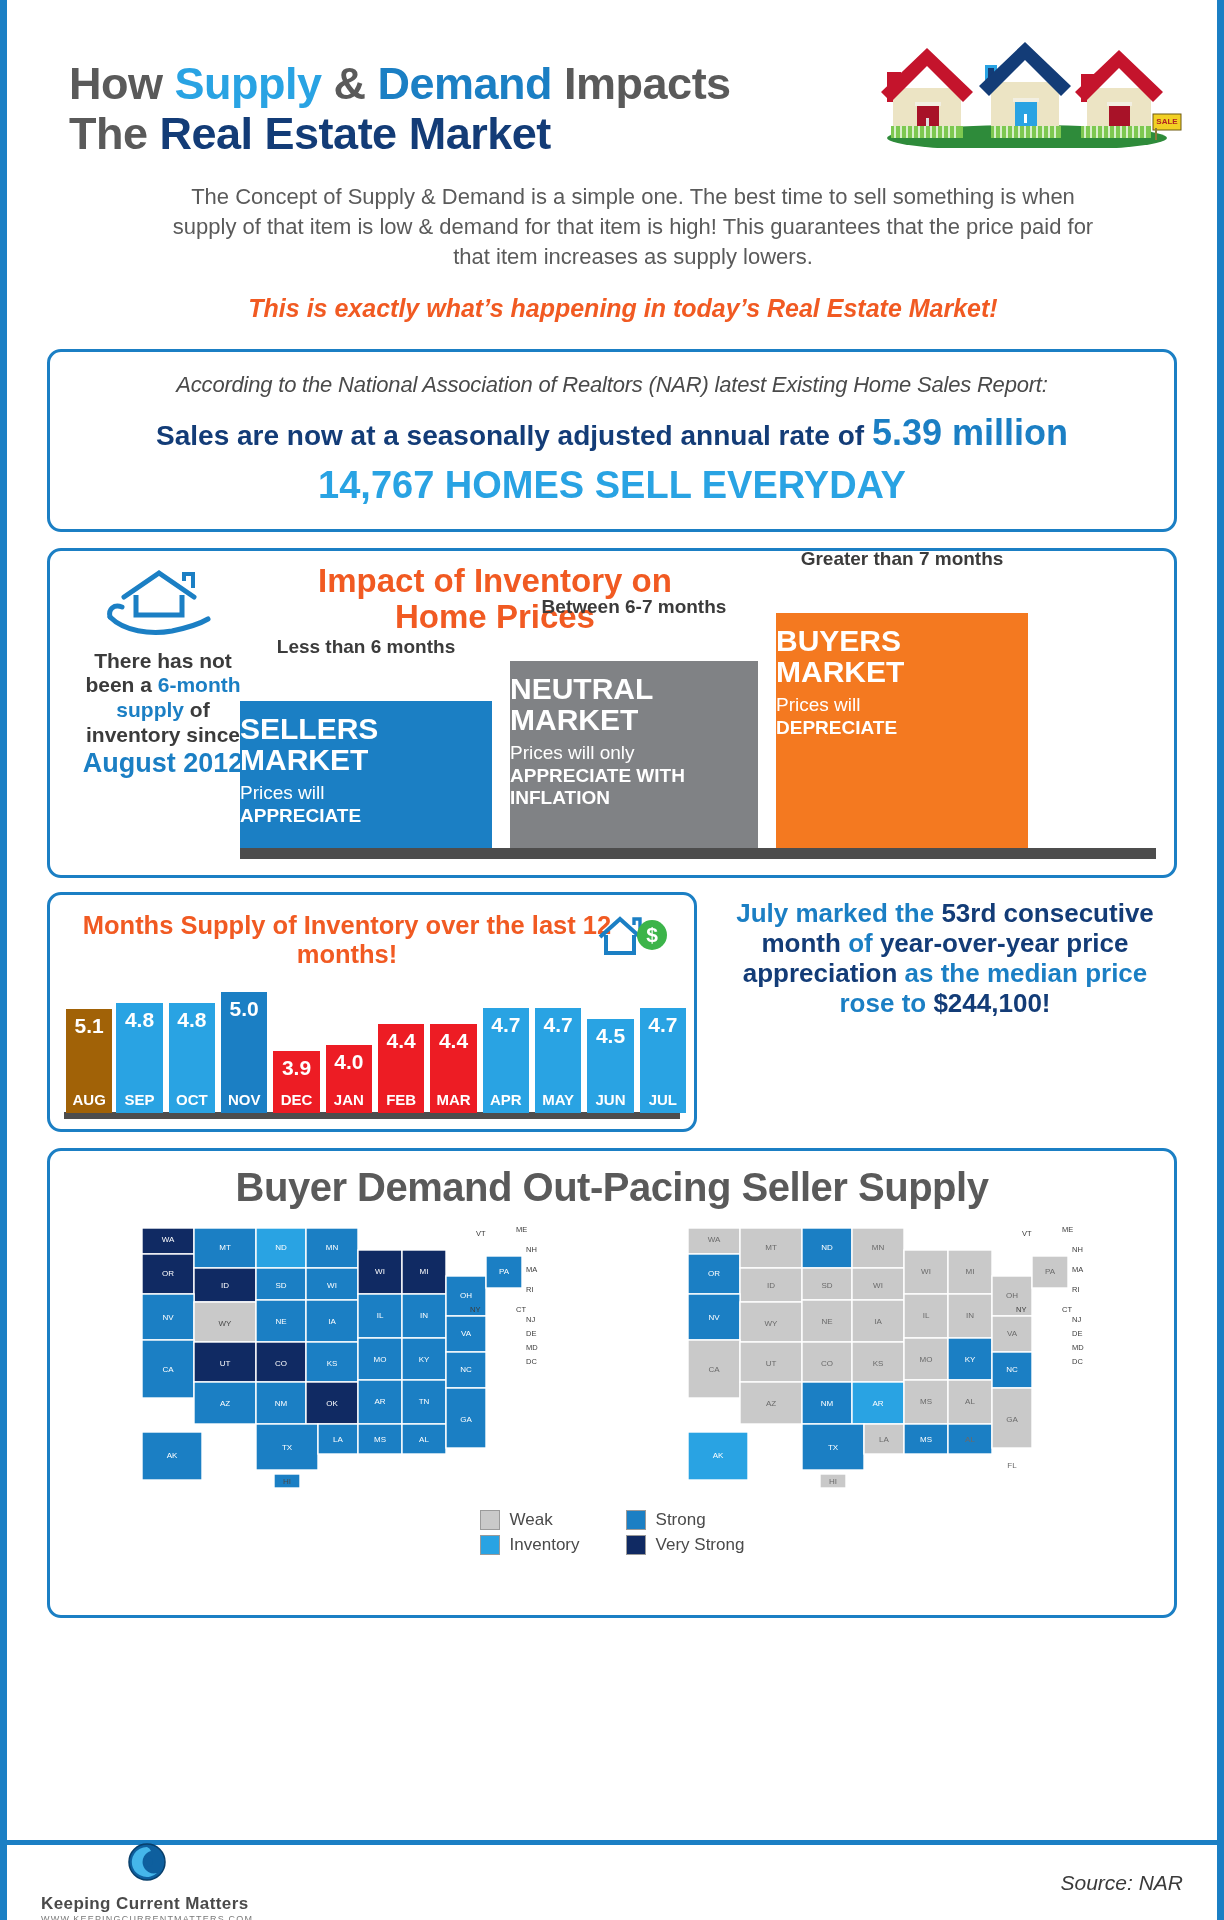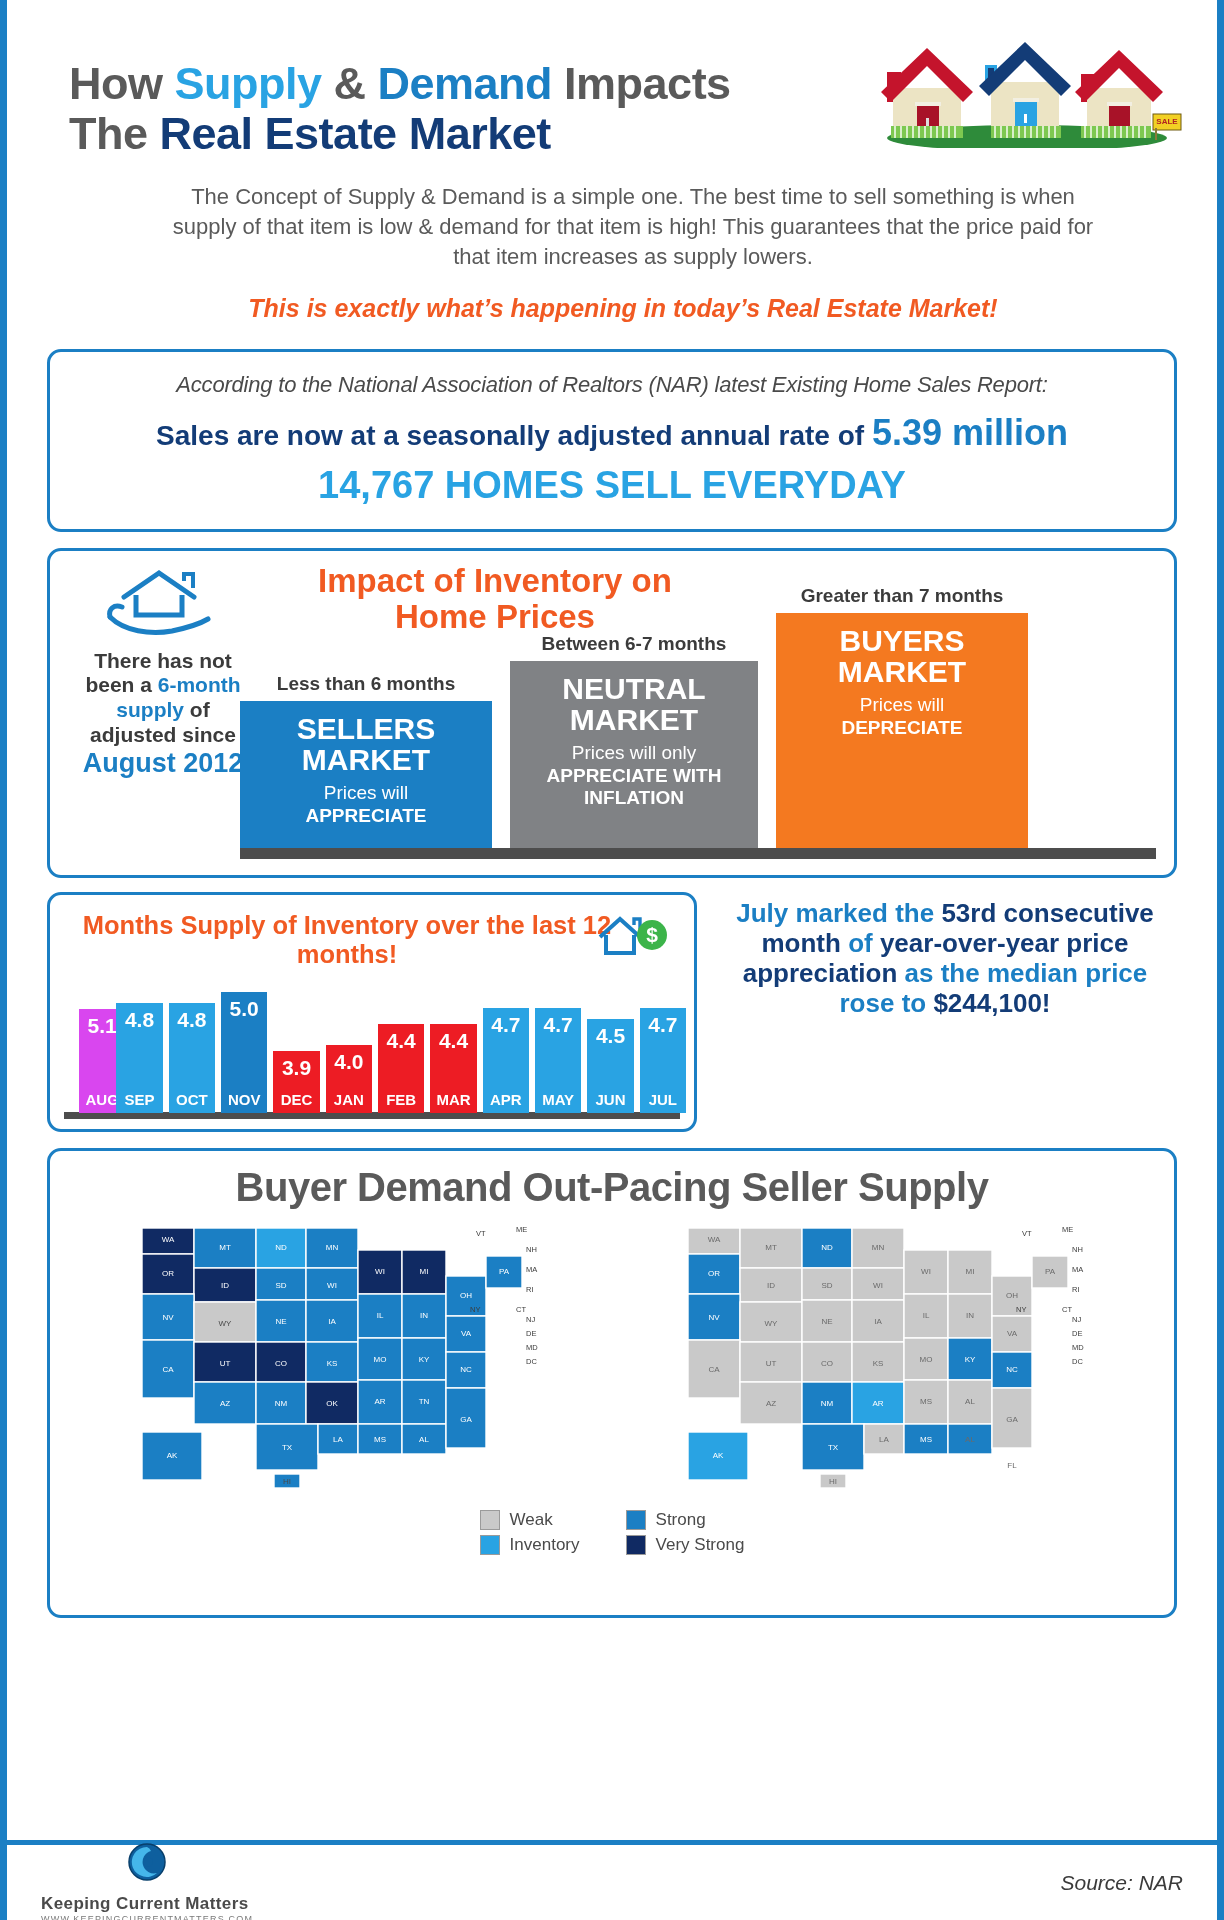--- a/index.html
+++ b/index.html
@@ -86,21 +86,21 @@
     color: #f15a22; line-height: 1.12;
   }
 
   .bars-area { position: absolute; left: 190px; right: 18px; bottom: 16px; height: 285px; }
   .mbar { position: absolute; bottom: 10px; }
   .mbar .cap {
     position: absolute; left: 0; right: 0; bottom: 100%;
     margin-bottom: 6px; text-align: center;
     font-size: 19px; font-weight: bold; color: #3b3b3b;
   }
-  .mbar .box { color: #fff; text-align: center; padding-top: 12px; }
+  .mbar .box { color: #fff; padding-top: 12px; margin-top: 37px; }
   .mbar .box .hd { font-size: 30px; font-weight: bold; line-height: 1.06; }
   .mbar .box .sub { font-size: 19px; margin-top: 6px; line-height: 1.18; }
   .mbar .box .sub b { font-size: 19px; }
   .baseline {
     position: absolute; left: 0; right: 0; bottom: 0;
     height: 11px; background: #4d4d4d;
   }
 
   
   .ms-wrap { margin: 14px 40px 0 40px; display: flex; gap: 16px; }
@@ -232,21 +232,21 @@
   <div class="panel inv-panel">
     <div class="inv-left">
       <svg width="118" height="70" viewBox="0 0 118 70">
         <path d="M20 28 L55 4 L90 28" fill="none" stroke="#1b7fc4" stroke-width="5" stroke-linecap="round"></path>
         <path d="M32 26 v20 h46 v-20" fill="none" stroke="#1b7fc4" stroke-width="5"></path>
         <path d="M80 12 v-7 h9 v14" fill="none" stroke="#1b7fc4" stroke-width="4"></path>
         <path d="M6 48 c14 14 40 18 62 14 c14 -3 26 -6 36 -12" fill="none" stroke="#1b7fc4" stroke-width="5" stroke-linecap="round"></path>
         <path d="M6 48 c-2 -8 4 -13 12 -10" fill="none" stroke="#1b7fc4" stroke-width="5" stroke-linecap="round"></path>
       </svg>
       <div class="blurb">
-        <span>There has not been a </span><span class="hl">6-month supply</span><span> of adjusted since </span><br><span class="big">August 2012</span>
+        <span>There has not been a </span><span class="hl">6-month supply</span><span> of inventory since </span><br><span class="big">August 2012</span>
       </div>
     </div>
 
     <div class="inv-title">Impact of Inventory on Home Prices</div>
 
     <div class="bars-area">
 
       <div class="mbar" style="left:0px; width:252px;">
         <div class="cap">Less than 6 months</div>
         <div class="box" style="height:148px; background:#1b7fc4;">
@@ -286,21 +286,21 @@
       <svg class="ms-icon" width="78" height="56" viewBox="0 0 78 56">
         <path d="M6 28 L26 10 L46 28" fill="none" stroke="#1b7fc4" stroke-width="4"></path>
         <path d="M12 26 v18 h28 v-18" fill="none" stroke="#1b7fc4" stroke-width="4"></path>
         <path d="M40 16 v-6 h6 v10" fill="none" stroke="#1b7fc4" stroke-width="3.4"></path>
         <circle cx="58" cy="26" r="15" fill="#3cb44a"></circle>
         <text x="58" y="33" font-size="21" font-family="Liberation Sans, sans-serif" fill="#fff" text-anchor="middle" font-weight="bold">$</text>
       </svg>
       <div class="chart">
 
         <div class="cbase"></div>
-      <div class="cbar" style="left: 15px; width: 46.3333px; height: 104px; background: #d946ef;">
+      <div class="cbar" style="left: 2px; width: 46.3333px; height: 104px; background: #a16207;">
             <div class="val">5.1</div>
             <div class="mon">AUG</div>
           </div>
           <div class="cbar" style="left: 52.3333px; width: 46.3333px; height: 110px; background: rgb(41, 163, 227);">
             <div class="val">4.8</div>
             <div class="mon">SEP</div>
           </div>
           <div class="cbar" style="left: 104.667px; width: 46.3333px; height: 110px; background: rgb(41, 163, 227);">
             <div class="val">4.8</div>
             <div class="mon">OCT</div>

